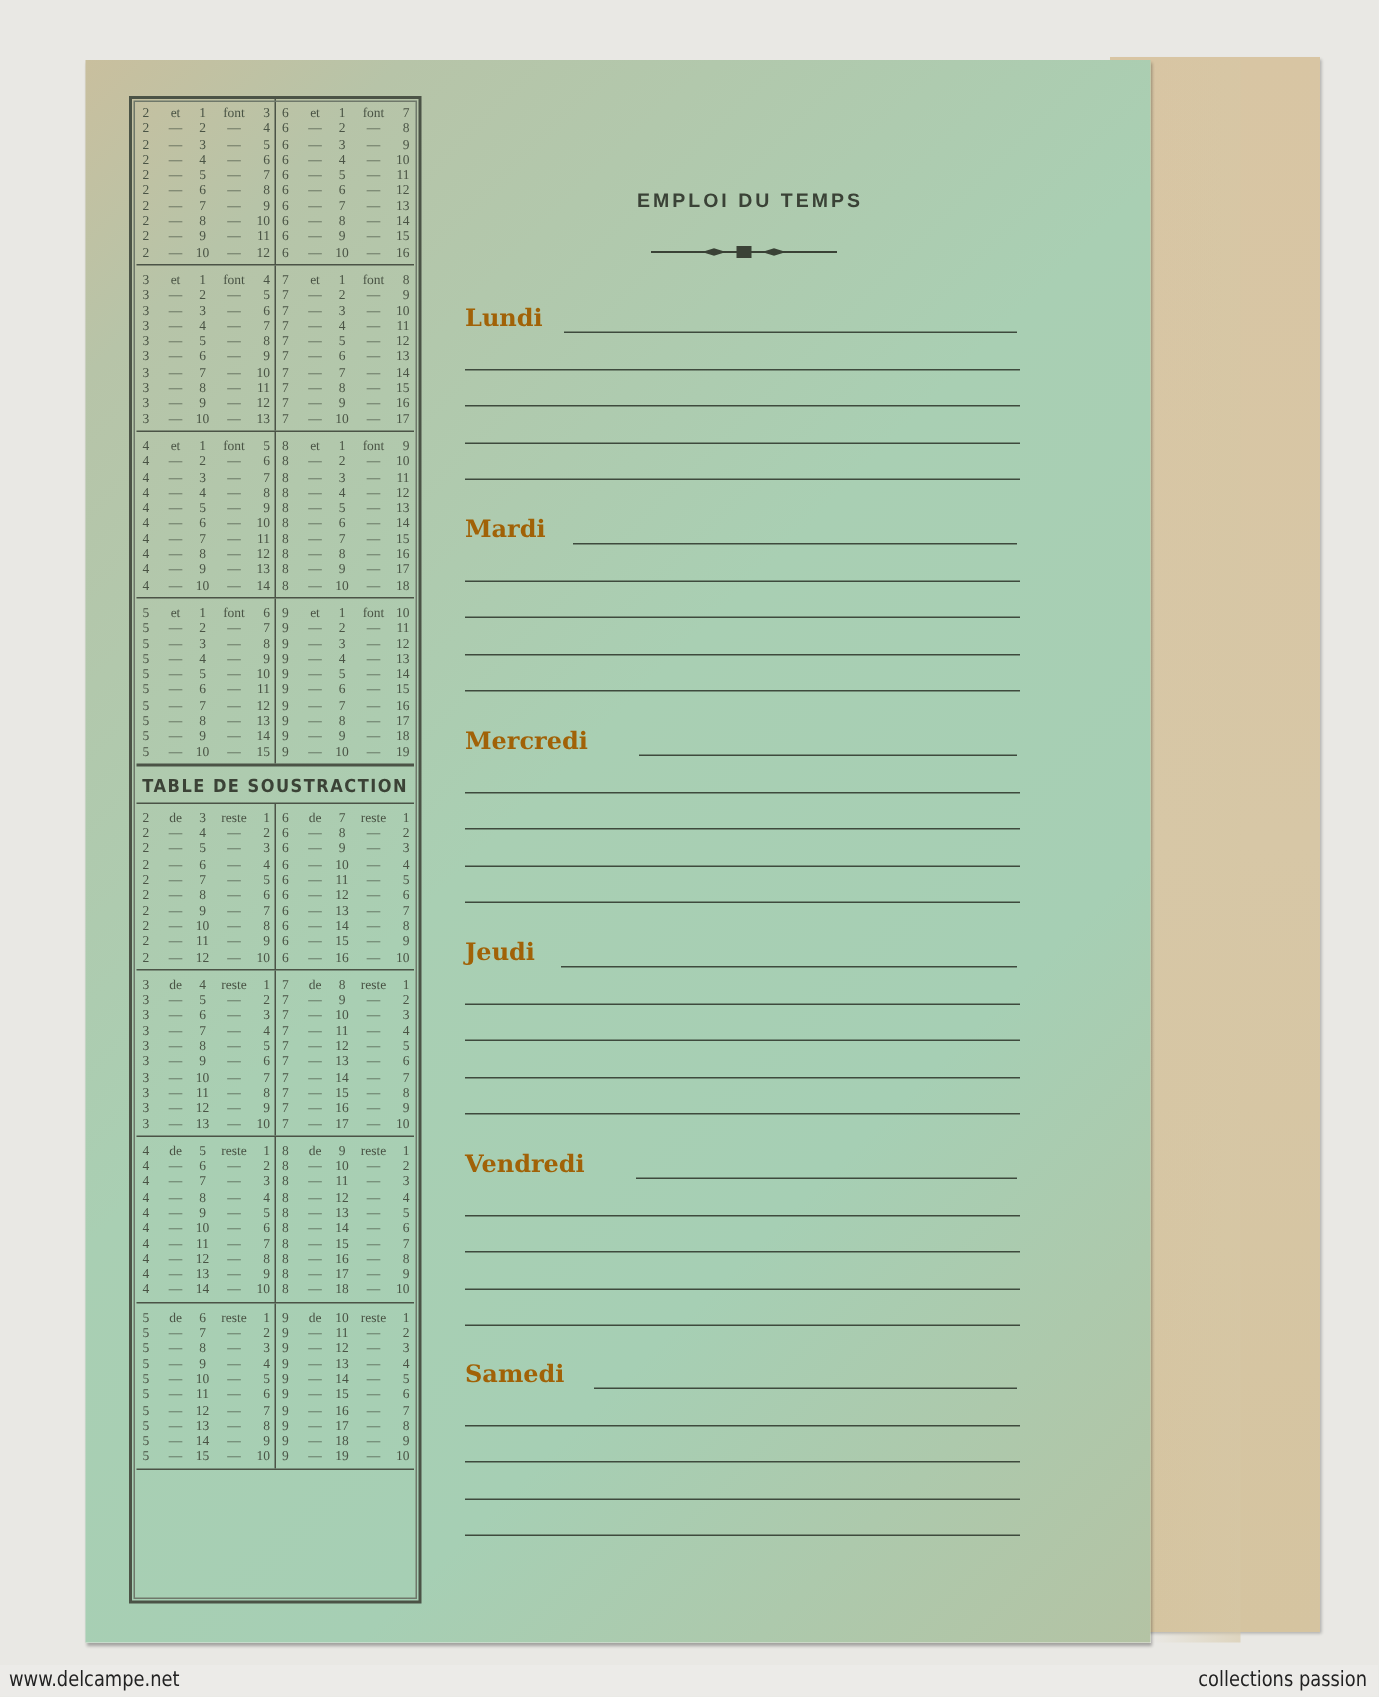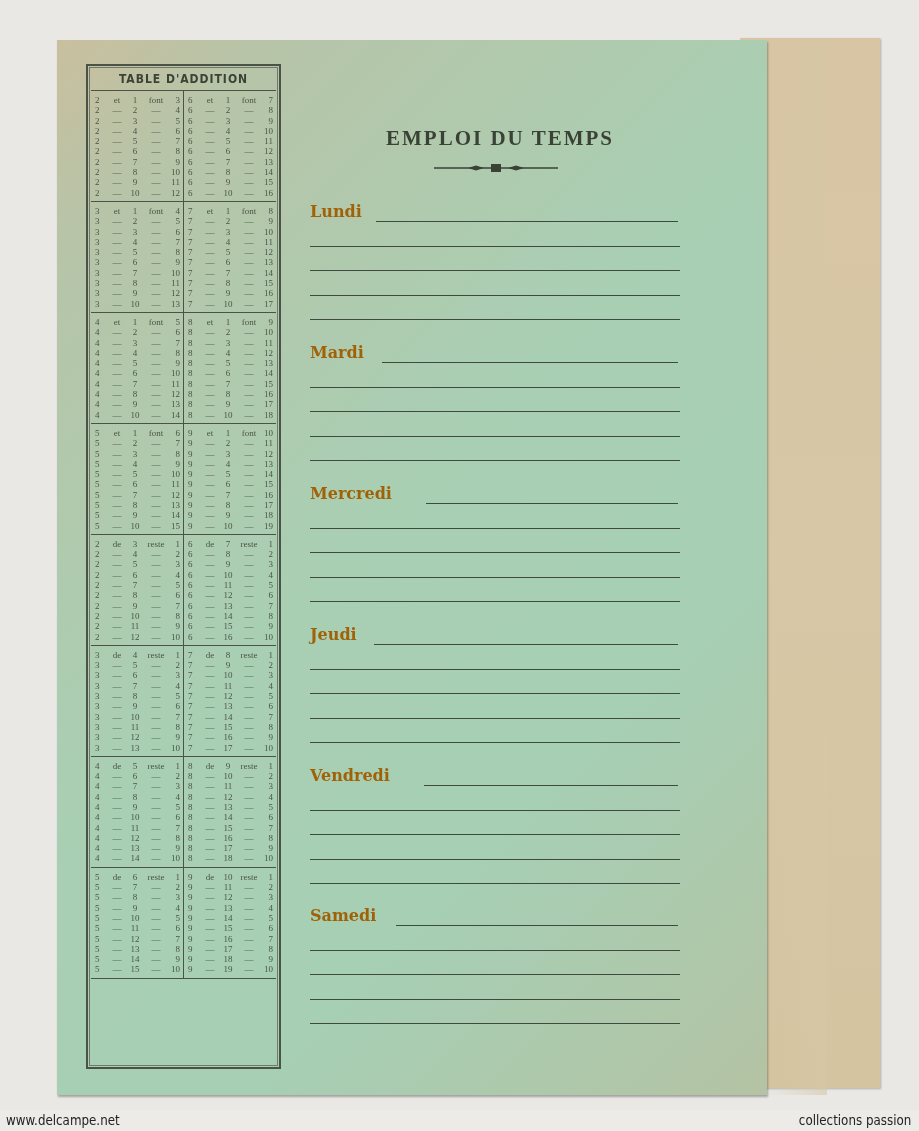--- a/index.html
+++ b/index.html
@@ -20,40 +20,39 @@
            font-weight:bold; font-size:12px; letter-spacing:1px; color:#3b4236; text-align:center;
            height:24px; line-height:26px; border-bottom:1px solid #4b5346; margin:0 3px; }
   .block { display:flex; margin:0 3px; border-bottom:1px solid #4b5346; }
   .col { flex:1; padding:4px 3px 3px 4px; }
   .col + .col { border-left:1px solid #4b5346; }
   .row { display:flex; font-family:"Liberation Serif", serif; font-size:9px; line-height:10.3px; color:#4a5445; }
   .row span { display:block; }
   .c1 { width:12px; } .c2 { width:20px; text-align:center; } .c3 { width:16px; text-align:center; }
   .c4 { width:26px; text-align:center; } .c5 { flex:1; text-align:right; }
   .title-main { position:absolute; left:330px; top:126px; width:340px; text-align:center;
-           font-family:Liberation Serif, serif; font-size:21px; letter-spacing:2px; color:#3a4236; font-weight:bold; }
+           font-family:Liberation Sans, sans-serif; font-size:13px; letter-spacing:2px; color:#3a4236; font-weight:bold; }
   .ornament { position:absolute; left:434px; top:164px; width:124px; height:8px; }
   .day { position:absolute; left:310px; width:370px; }
   .day-label { font-family:"DejaVu Serif", serif; font-weight:bold; font-size:16px; color:#a16207; }
   .day-line { position:absolute; height:0; border-top:1.3px solid #3e4a3d; }
   .watermark-left { position:absolute; left:6px; top:1112px; font-family:"DejaVu Sans", sans-serif; font-size:14px; color:#222; transform:scaleX(0.85); transform-origin:left; }
   .watermark-right { position:absolute; right:8px; top:1112px; font-family:"DejaVu Sans", sans-serif; font-size:14px; color:#222; transform:scaleX(0.85); transform-origin:right; }
 </style>
 </head>
 <body>
 
 <div class="scan-bg"></div>
 <div class="back-sheet"></div>
 
 <div class="cover">
   <div class="cover-right-fade"></div>
 </div>
 
 <div class="tables-frame">
-  <div class="tbl-title">TABLE D'ADDITION</div>
   <div id="add-blocks">
       <div class="block">
         <div class="col">
           <div class="row">
             <span class="c1">2</span>
             <span class="c2">et</span>
             <span class="c3">1</span>
             <span class="c4">font</span>
             <span class="c5">3</span>
           </div>
@@ -626,20 +625,21 @@
           <div class="row">
             <span class="c1">9</span>
             <span class="c2">—</span>
             <span class="c3">10</span>
             <span class="c4">—</span>
             <span class="c5">19</span>
           </div>
         </div>
       </div>
     </div>
+  <div class="tbl-title" style="border-top:1px solid #4b5346;">TABLE DE SOUSTRACTION</div>
   <div id="sub-blocks">
       <div class="block">
         <div class="col">
           <div class="row">
             <span class="c1">2</span>
             <span class="c2">de</span>
             <span class="c3">3</span>
             <span class="c4">reste</span>
             <span class="c5">1</span>
           </div>

